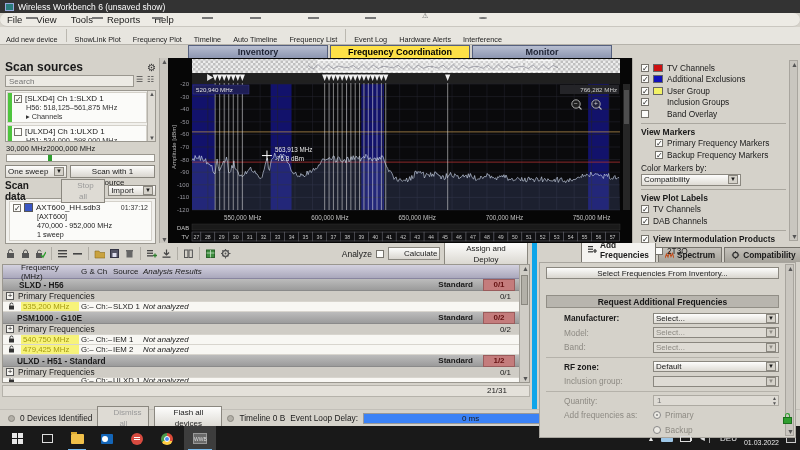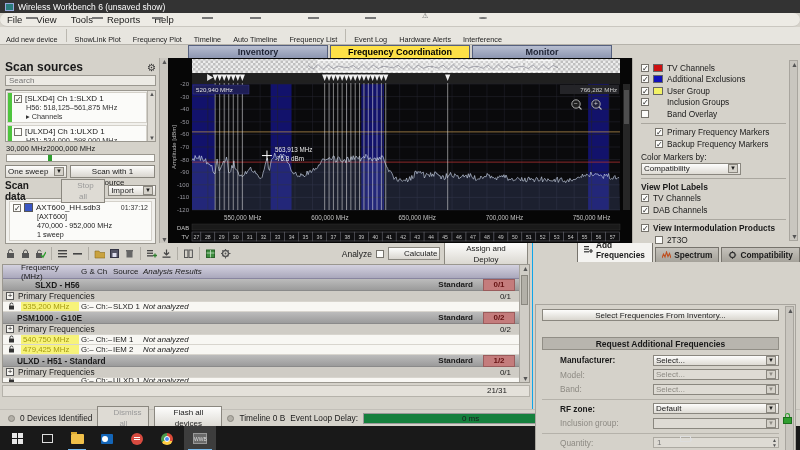--- a/index.html
+++ b/index.html
@@ -22,21 +22,21 @@
   .mtab.active { background:#fde047; color:#000; border-color:#8a8populate7a2; }
 
   
   .main { height:185px; display:flex; flex:0 0 auto; }
   .left-panel { width:168px; background:#d5d2ca; padding:2px 0 0 5px; position:relative; font-size:8.5px; }
   .lp-scroll { position:absolute; right:0; top:0; bottom:0; width:9px; background:#c9c6bf; border-left:1px solid #a8a59e; font-size:7px; color:#555; text-align:center; }
   .lp-scroll .up { position:absolute; top:0; left:1px; } .lp-scroll .dn { position:absolute; bottom:0; left:1px; }
   .lp-head { display:flex; align-items:center; height:14px; padding-right:12px; }
   .lp-head .t { font-weight:bold; font-size:12px; flex:1; }
   .gear { font-size:10px; color:#333; }
-  .searchrow { display:flex; gap:2px; height:13px; padding-right:12px; margin-top:1px;flex-direction:column; }
+  .searchrow { display:flex; gap:2px; height:13px; padding-right:12px; margin-top:1px; }
   .searchrow input { flex:1; height:12px; border:1px solid #9a978f; background:#eceae4; font-size:8px; padding:0 3px; font-family:inherit; color:#333; }
   .viewico { width:9px; height:10px; color:#444; font-size:8px; line-height:10px; }
   .srclist { height:52px; background:#f1f0ec; border:1px solid #9a978f; margin:2px 12px 0 0; overflow:hidden; position:relative; }
   .srcitem { display:flex; margin:1px 8px 2px 1px; background:#fbfbf9; border:1px solid #d4d1ca; }
   .greenbar { width:4px; background:#4ec43e; flex:0 0 auto; }
   .srcbody { padding:1px 2px; flex:1; font-size:7.8px; }
   .srcname { display:flex; gap:3px; align-items:center; font-size:8px; }
   .srcsub { color:#333; padding-left:12px; font-size:7.3px; }
   .srclist .sb { position:absolute; right:0; top:0; bottom:0; width:8px; background:#dedbd4; border-left:1px solid #b5b2aa; color:#555; font-size:6px; text-align:center; }
   .rangelabels { display:flex; font-size:7.5px; padding:2px 13px 0 1px; }
@@ -94,21 +94,21 @@
   .c-res { flex:1;font-style:italic; }
   .freqcell { background:#f7f37a; color:#a59b10; width:58px; padding:0 2px; }
   .plusbox { width:8px; height:8px; border:1px solid #555; background:#f4f3ef; font-size:8px; line-height:6px; text-align:center; margin:0 4px 0 3px; }
   .gcount { width:32px; text-align:center; background:#c47c7c; border:1px solid #9a5c5c; color:#651212; font-size:8px; font-weight:bold; margin-right:14px; line-height:10px; }
   .ecount { margin-left:auto; margin-right:18px; font-size:8px; }
   .gstd { margin-left:auto; margin-right:10px; font-size:8px; }
   .ft-scroll { position:absolute; right:0; top:0; bottom:0; width:10px; background:#d0cdc6; border-left:1px solid #a8a59e; font-size:7px; color:#555; text-align:center; }
   .ft-thumb { position:absolute; top:10px; left:1px; width:7px; height:30px; background:#b3b0a8; border:1px solid #8a877f; }
   .table-footer { height:12px; margin:2px 2px 0; background:#e4e1da; border:1px solid #b5b2aa; font-size:8px; text-align:right; padding-right:22px; line-height:10px; }
 
-  .bottom-right { width:268px; display:flex; flex-direction:column; border-left:1px solid #0ea5e9;gap:42px; }
+  .bottom-right { width:268px; display:flex; flex-direction:column; border-left:5px solid #0ea5e9; }
   .side-tabs { height:19px; display:flex; align-items:flex-end; gap:2px; padding-left:44px; }
   .stab { display:flex; align-items:center; gap:3px; font-size:8.3px; font-weight:bold; padding:2px 6px; background:linear-gradient(#c4c1ba,#a5a29a); border:1px solid #76736c; border-bottom:none; }
   .stab.active { background:#f4f3f0; }
   .stab .si { width:9px; height:8px; }
   .side-panel { flex:1; margin:0 4px 2px 2px; background:#d5d2ca; border:1px solid #a8a59e; position:relative; padding:4px 16px 0 6px; font-size:8.3px; }
   .sp-scroll { position:absolute; right:1px; top:1px; bottom:1px; width:9px; background:#c9c6bf; border:1px solid #a8a59e; font-size:7px; color:#555; text-align:center; }
   .inv-btn { height:12px; line-height:11px; margin-bottom:16px; }
   .req-head { height:13px; background:#b8b5ae; border:1px solid #918e86; font-weight:bold; text-align:center; font-size:8.5px; line-height:12px; margin-bottom:3px; }
   .formrow { display:flex; align-items:center; height:14.5px;margin-left:18px; }
   .formrow .lbl { flex:1; }
@@ -117,21 +117,21 @@
   .formrow .valbox { width:126px; height:11px; border:1px solid #adaaa2; background:#dedbd4; font-size:8px; padding:0 3px; position:relative; color:#777; }
   .spin { position:absolute; right:1px; top:0; font-size:5px; line-height:5px; color:#555; }
   .radio { width:8px; height:8px; border:1px solid #888; border-radius:50%; background:#eceae4; margin-right:4px; position:relative; flex:0 0 auto; }
   .radio.on::after { content:""; position:absolute; inset:2px; border-radius:50%; background:#888; }
   .fr-sep { border-top:1px solid #b5b2aa; margin:2px 0; }
 
   
   .statusbar { height:17px; display:flex; align-items:center; gap:5px; padding:0 8px; font-size:8.3px; background:#d5d2ca; border-top:1px solid #c2bfb8; flex:0 0 auto; }
   .led { width:7px; height:7px; border-radius:50%; background:#b3b0a8; border:1px solid #8a877f; flex:0 0 auto; }
   .led.green { background:#9ec23e; }
-  .elbar { width:215px; height:11px; background:#15803d; border:1px solid #999; text-align:center; font-size:8px; line-height:10px; }
+  .elbar { width:215px; height:11px; background:#3b82f6; border:1px solid #999; text-align:center; font-size:8px; line-height:10px; }
   .pill { display:flex; align-items:center; gap:4px; border:1px solid #8a877f; background:#e8e6e0; border-radius:2px; padding:1px 8px; font-size:8px; }
 
   
   .taskbar { height:25px; background:#191919; display:flex; align-items:center; padding:0 4px; gap:4px; flex:1; }
   .tk { width:26px; height:25px; display:flex; align-items:center; justify-content:center; position:relative; }
   .tk.open::after { content:""; position:absolute; bottom:0; left:4px; right:4px; height:2px; background:#76b9ed; }
   .tk.active { background:#3d3d3d; }
   .winlogo { display:grid; grid-template-columns:5px 5px; grid-template-rows:5px 5px; gap:1px; }
   .winlogo i { background:#e8e8e8; }
   .taskview { width:11px; height:9px; border:1px solid #ddd; background:transparent; }
@@ -536,20 +536,21 @@
           <span class="cb">✓</span>
           <span class="sw" style="border: none;"></span>
           <span>Inclusion Groups</span>
         </div>
         <div class="optrow">
           <span class="cb"></span>
           <span class="sw" style="border: none;"></span>
           <span>Band Overlay</span>
         </div>
         <div class="rp-sep"></div>
+        <div class="opthead">View Markers</div>
         <div class="optrow indent">
           <span class="cb">✓</span>
           <span>Primary Frequency Markers</span>
         </div>
         <div class="optrow indent">
           <span class="cb">✓</span>
           <span>Backup Frequency Markers</span>
         </div>
         <div class="cmlabel">Color Markers by:</div>
         <div class="dropdown cmdrop">
@@ -681,21 +682,21 @@
           <span class="ft-thumb"></span>
         </div>
       <div class="tr head">
             <span class="c-ico"></span>
             <span class="c-freq">Frequency (MHz)</span>
             <span class="c-gch">G &amp; Ch</span>
             <span class="c-src">Source</span>
             <span class="c-res">Analysis Results</span>
           </div>
           <div class="tr group">
-            <span style="padding-left: 32px;">SLXD - H56</span>
+            <span style="padding-left: 16px;">SLXD - H56</span>
             <span class="gstd">Standard</span>
             <span class="gcount">0/1</span>
           </div>
           <div class="tr expand">
             <span class="plusbox">+</span>
             <span>Primary Frequencies</span>
             <span class="ecount">0/1</span>
           </div>
           <div class="tr freq">
             <span class="c-ico"><svg width="7" height="8" viewBox="0 0 7 8">

